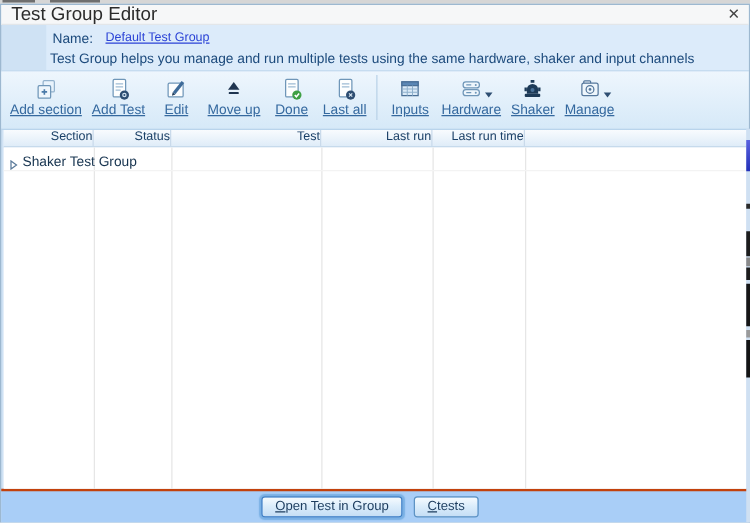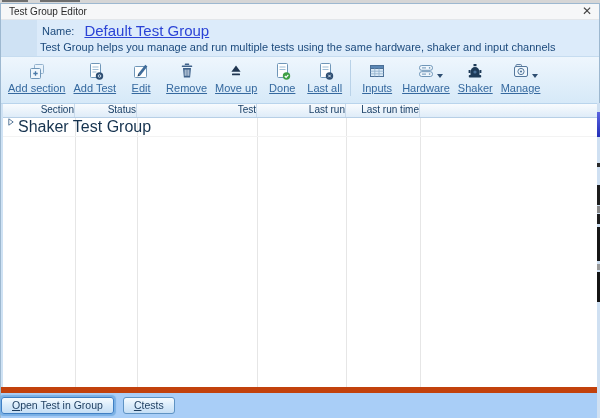--- a/index.html
+++ b/index.html
@@ -11,49 +11,49 @@
   .bg-top .dash{position:absolute;top:0;height:2px;background:#6e6e6e;}
   .bg-top .d1{left:2px;width:26px;}
   .bg-top .d2{left:40px;width:40px;}
   .bg-right{position:absolute;right:0;top:103px;bottom:0;width:3px;background:#cfe0f2;z-index:5;}
   .bg-right .seg{position:absolute;left:0;right:0;}
 
   
   .dialog{position:absolute;left:0;top:3px;width:598px;height:414px;border:1px solid #9db8d0;background:#cfe2f4;display:flex;flex-direction:column;}
 
   .titlebar{height:15px;background:#f6f7f8;border-bottom:1px solid #e3e6e9;display:flex;align-items:center;position:relative;flex:0 0 auto;}
-  .title{font-size:10px;color:#2b2b2b;padding-left:8px;}
+  .title{font-size:15px;color:#2b2b2b;padding-left:8px;}
   .close{position:absolute;right:7px;top:1px;font-size:12px;line-height:13px;color:#444;cursor:default;}
 
   .infopanel{background:#dcebfa;padding:3px 0 2px 0;flex:0 0 auto;margin-left:36px;}
   .name-row{display:flex;align-items:center;height:15px;padding-left:5px;}
   .name-label{font-size:11px;color:#1c4a7c;}
-  .name-link{font-size:15px;color:#2b43d6;text-decoration:underline;margin-left:10px;cursor:pointer;}
+  .name-link{font-size:10px;color:#2b43d6;text-decoration:underline;margin-left:10px;cursor:pointer;}
   .desc{font-size:11px;color:#1c4a7c;padding:3px 0 1px 3px;white-space:nowrap;}
 
   .toolbar{height:44px;background:linear-gradient(#eef6fd,#d6e9f8);border-top:1px solid #c6dcf0;border-bottom:1px solid #b9d4ec;display:flex;align-items:flex-start;padding:2px 2px 0 3px;flex:0 0 auto;}
   .titem{display:flex;flex-direction:column;align-items:center;padding:1px 4px;min-width:34px;cursor:default;}
   .ticon-wrap{position:relative;height:21px;display:flex;align-items:center;}
   .ticon{display:block;width:20px;height:20px;}
   .caret{position:absolute;right:-7px;bottom:3px;width:0;height:0;border-left:3px solid transparent;border-right:3px solid transparent;border-top:4px solid #2e4e72;}
   .tlabel{font-size:11px;color:#35699f;margin-top:1px;white-space:nowrap;text-decoration:underline;}
   .tsep{width:1px;height:36px;background:#b9d2e8;margin:1px 5px 0 4px;flex:0 0 auto;}
 
   
   .grid{margin:0 2px;background:#fff;flex:1 1 auto;display:flex;flex-direction:column;min-height:0;}
   .grid-header{display:flex;height:13px;background:linear-gradient(#f8fbfe,#dfecf8);border-bottom:1px solid #b7cfe6;flex:0 0 auto;}
   .gh{box-sizing:border-box;border-right:1px solid #c9daeb;font-size:10px;color:#1b4067;padding-left:3px;line-height:12px;overflow:hidden;white-space:nowrap;text-align:right;}
   .w-section{width:72px;}.w-status{width:62px;}.w-test{width:120px;}.w-lastrun{width:89px;}.w-lastruntime{width:74px;}.w-rest{flex:1;border-right:none;}
   .grid-body{position:relative;flex:1 1 auto;background:#fff;}
   .vline{position:absolute;top:0;bottom:0;width:1px;background:#e6e6e6;}
   .v1{left:72px;}.v2{left:134px;}.v3{left:254px;}.v4{left:343px;}.v5{left:417px;}
-  .grow{position:absolute;left:0;right:0;top:0;height:18px;display:flex;align-items:flex-start;padding-left:4px;font-size:16px;color:#16334f;border-bottom:1px solid #f3f3f3;cursor:default;}
+  .grow{position:absolute;left:0;right:0;top:0;height:18px;display:flex;align-items:flex-end;padding-left:4px;font-size:11px;color:#16334f;border-bottom:1px solid #f3f3f3;cursor:default;}
   .expander{display:flex;align-items:center;margin-right:3px;}
 
-  .footer{height:25px;background:#a9cef7;border-top:6px solid #c2410c;display:flex;align-items:center;justify-content:flex-start;gap:9px;padding-right:8px;flex:0 0 auto;}
+  .footer{height:25px;background:#a9cef7;border-top:2px solid #c2410c;display:flex;align-items:center;justify-content:center;gap:9px;padding-right:8px;flex:0 0 auto;}
   .btn{font-family:"Liberation Sans","DejaVu Sans",sans-serif;font-size:10.5px;color:#1c3c5e;height:17px;line-height:15px;padding:0 10px;border:1px solid #5e93c4;border-radius:3px;background:linear-gradient(#f6fbfe,#dcedfb 45%,#c5def5);cursor:default;}
   .btn.default{border-color:#3f7fc4;box-shadow:0 0 1px 1.5px #79b0e4;}
   .mn{text-decoration:underline;}
 </style>
 </head>
 <body>
 
 <div class="screen">
 
   <div class="bg-top">
@@ -105,31 +105,20 @@
         <span class="ticon-wrap">
             <svg class="ticon" viewBox="0 0 20 20">
           <rect x="3.5" y="5.5" width="12" height="11" rx="1" fill="#fdfefe" stroke="#6f96b8"></rect>
           <path d="M7.2 12.8 L14.3 3.8 L16.4 5.4 L9.3 14.4 z" fill="#3e6b99"></path>
           <path d="M7.2 12.8 l-0.7 2.7 2.8-0.9 z" fill="#233f5c"></path>
         </svg>
           </span>
         <span class="tlabel">Edit</span>
       </div>
 
-      <div class="titem">
-        <span class="ticon-wrap">
-            <svg class="ticon" viewBox="0 0 20 20">
-          <rect x="7.8" y="2.6" width="4.4" height="1.5" rx="0.5" fill="#3e618a"></rect>
-          <rect x="4.8" y="4.4" width="10.4" height="1.6" rx="0.5" fill="#3e618a"></rect>
-          <path d="M6 7 h8 l-0.9 9.6 h-6.2 z" fill="#3e618a"></path>
-          <path d="M8.2 8.6 v6.2 M10 8.6 v6.2 M11.8 8.6 v6.2" stroke="#e8f1f8" stroke-width="0.9" fill="none"></path>
-        </svg>
-          </span>
-        <span class="tlabel">Remove</span>
-      </div>
 
       <div class="titem">
         <span class="ticon-wrap">
             <svg class="ticon" viewBox="0 0 20 20">
           <polygon points="10,4.5 14.6,10.8 5.4,10.8" fill="#1f3550"></polygon>
           <rect x="6" y="12.6" width="8" height="1.6" rx="0.5" fill="#1f3550"></rect>
         </svg>
           </span>
         <span class="tlabel">Move up</span>
       </div>

